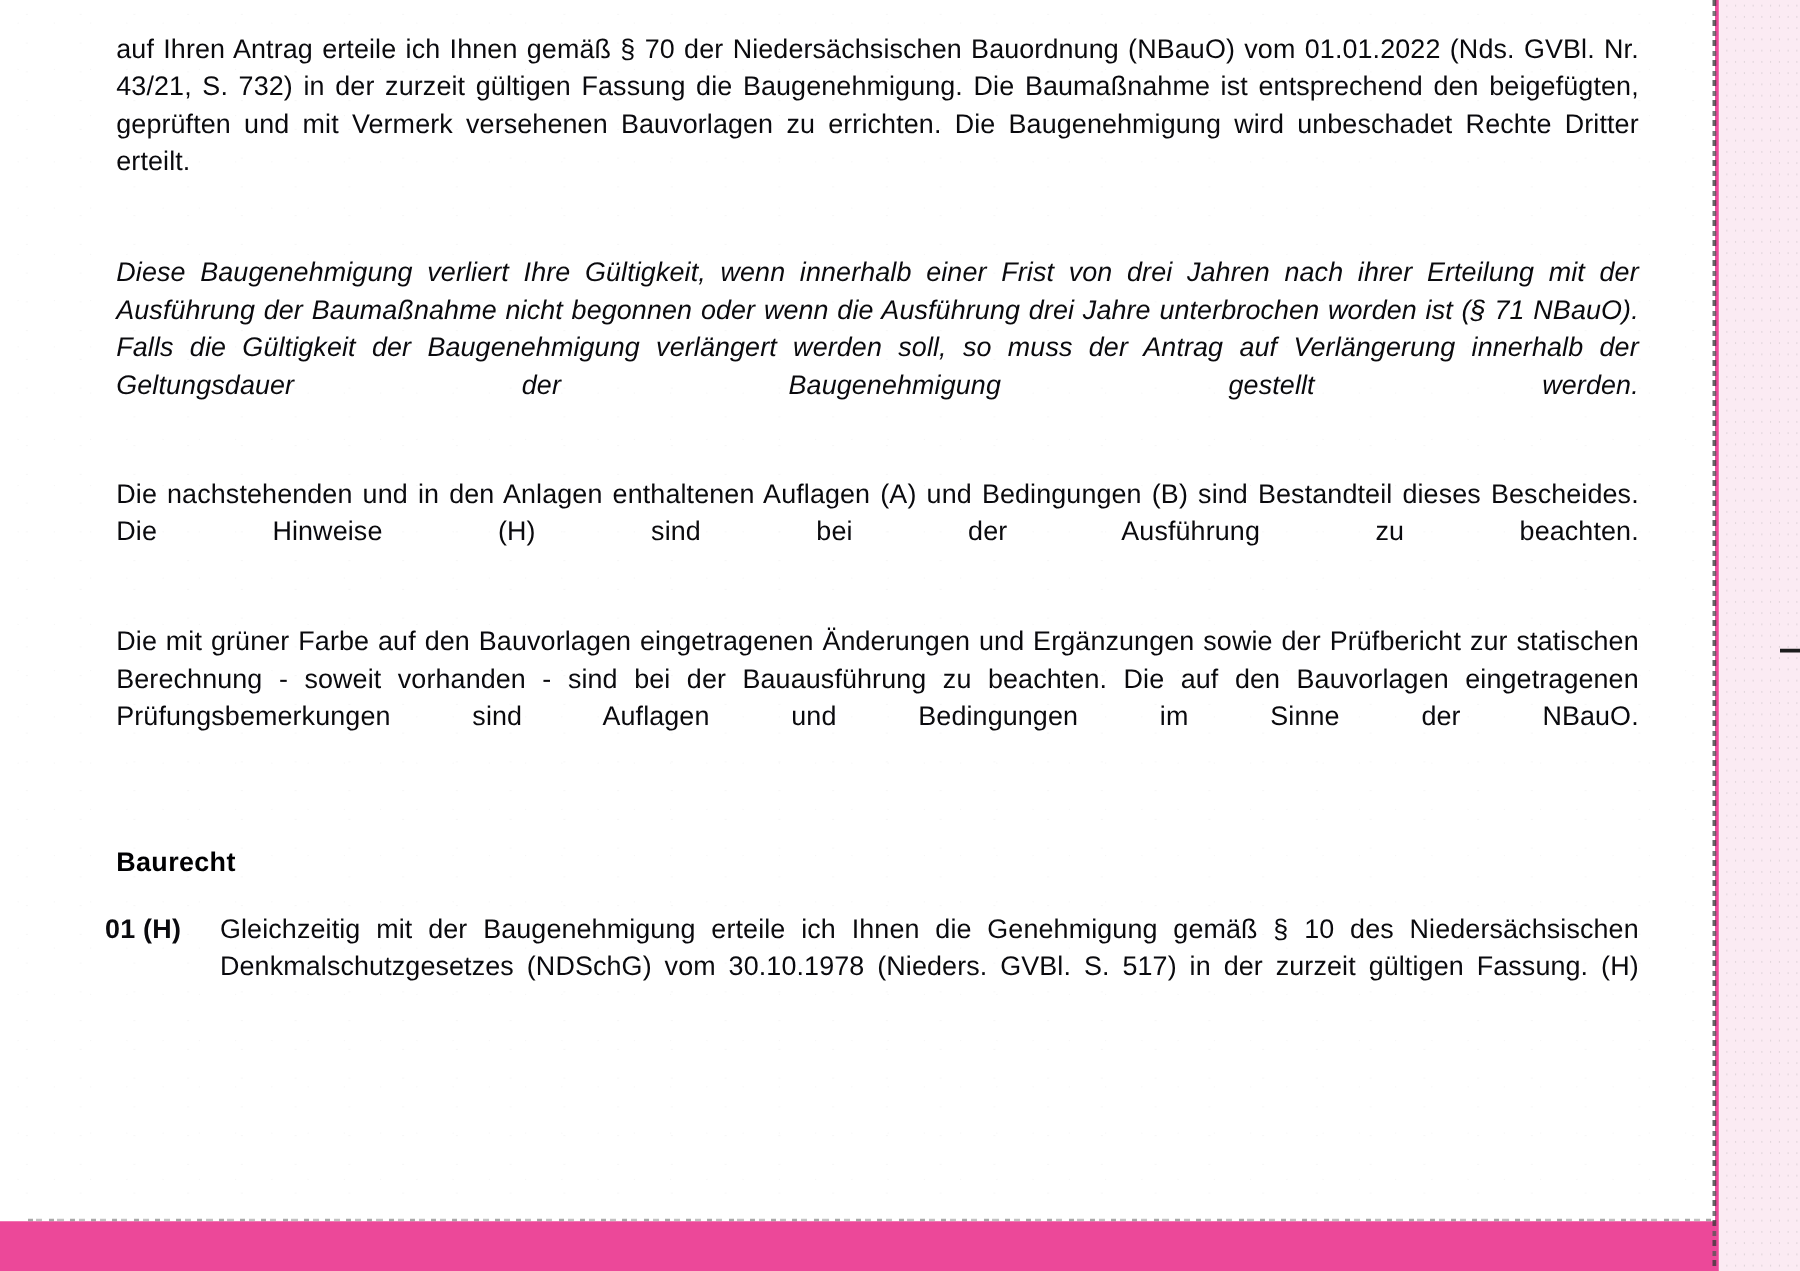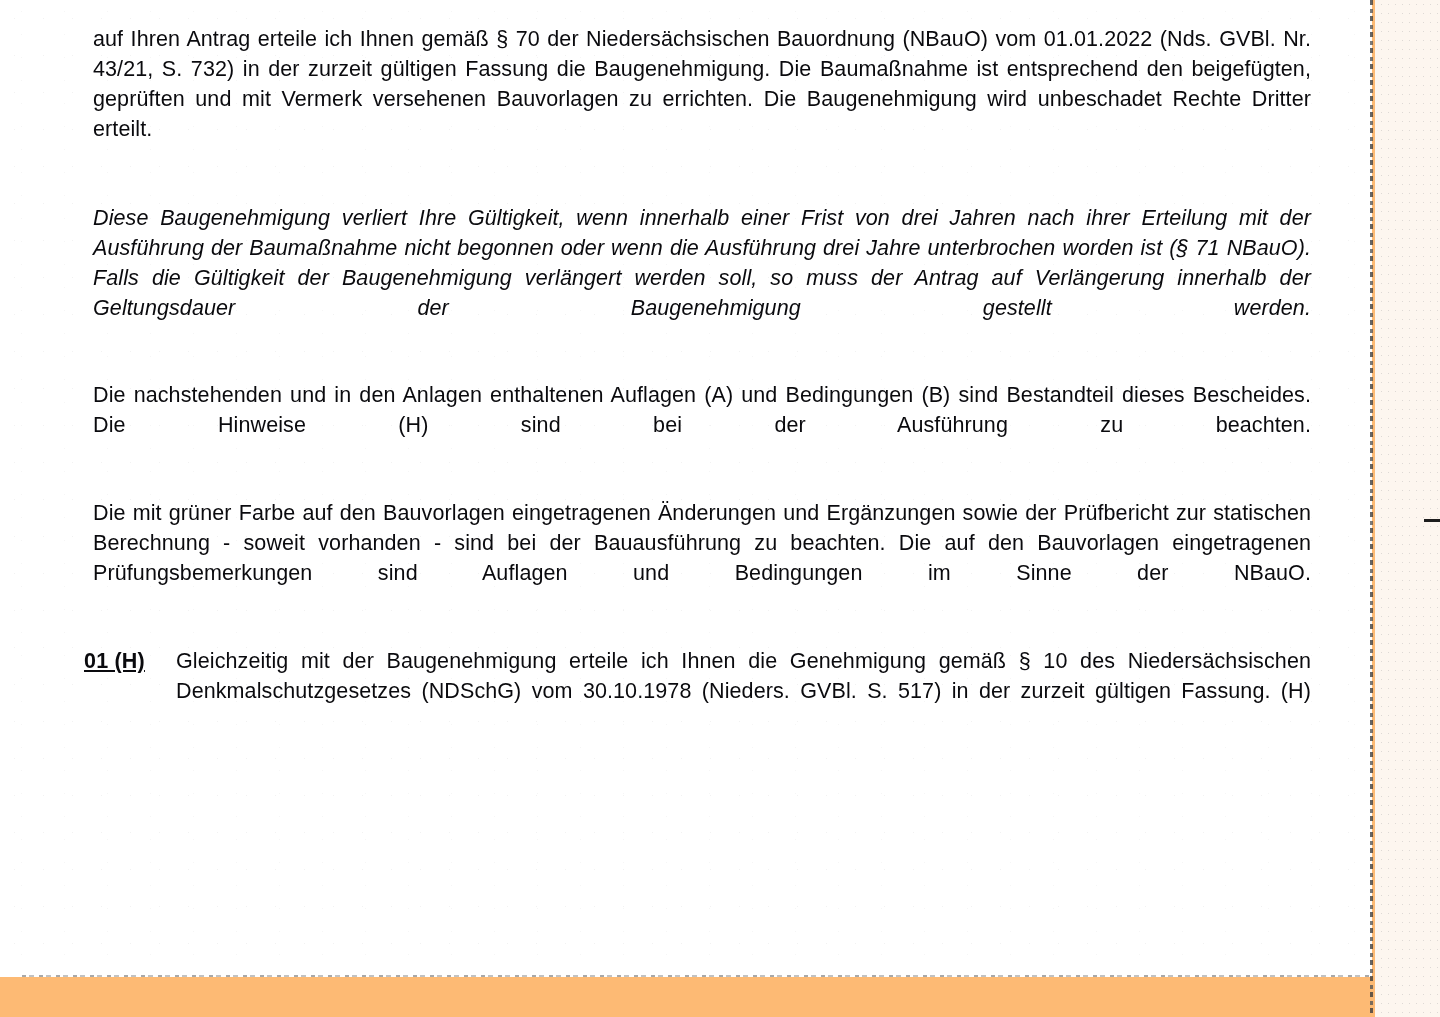--- a/index.html
+++ b/index.html
@@ -6,21 +6,21 @@
   html, body {
     margin: 0;
     padding: 0;
     background: #ffffff;
   }
 
   #page {
     position: relative;
     width: 1440px;
     height: 1017px;
-    background: #fdba74;
+    background: #ec4899;
     overflow: hidden;
     font-family: "Liberation Sans", sans-serif;
   }
 
   
 
   .scan-body {
     position: absolute;
     left: 0;
     top: 0;
@@ -159,21 +159,20 @@
     color: #17171a;
     filter: contrast(1.12) blur(.18px);
   }
 
   .numbered-item .marker {
     flex: 0 0 auto;
     width: 92px;
     font-weight: 700;
     letter-spacing: .2px;
     margin-left: -9px;
-    text-decoration: underline;
   }
 
   .numbered-item .body {
     flex: 1 1 auto;
     text-align: justify;
     text-justify: inter-word;
     letter-spacing: .1px;
   }
 
   
@@ -201,20 +200,21 @@
 
     <p class="para p1">auf Ihren Antrag erteile ich Ihnen gemäß § 70 der Niedersächsischen Bauordnung (NBauO) vom 01.01.2022 (Nds. GVBl. Nr. 43/21, S. 732) in der zurzeit gültigen Fassung die Baugenehmigung. Die Baumaßnahme ist entsprechend den beigefügten, geprüften und mit Vermerk versehenen Bauvorlagen zu errichten. Die Baugenehmigung wird unbeschadet Rechte Dritter erteilt.</p>
 
 
     <p class="para p3">Diese Baugenehmigung verliert Ihre Gültigkeit, wenn innerhalb einer Frist von drei Jahren nach ihrer Erteilung mit der Ausführung der Baumaßnahme nicht begonnen oder wenn die Ausführung drei Jahre unterbrochen worden ist (§ 71 NBauO). Falls die Gültigkeit der Baugenehmigung verlängert werden soll, so muss der Antrag auf Verlängerung innerhalb der Geltungsdauer der Baugenehmigung gestellt werden.</p>
 
     <p class="para p5">Die nachstehenden und in den Anlagen enthaltenen Auflagen (A) und Bedingungen (B) sind Bestandteil dieses Bescheides. Die Hinweise (H) sind bei der Ausführung zu beachten.</p>
 
     <p class="para p4">Die mit grüner Farbe auf den Bauvorlagen eingetragenen Änderungen und Ergänzungen sowie der Prüfbericht zur statischen Berechnung - soweit vorhanden - sind bei der Bauausführung zu beachten. Die auf den Bauvorlagen eingetragenen Prüfungsbemerkungen sind Auflagen und Bedingungen im Sinne der NBauO.</p>
 
+    <h2 class="section-heading">Baurecht</h2>
 
     <div class="numbered-item">
       <span class="marker">01 (H)</span>
       <span class="body">Gleichzeitig mit der Baugenehmigung erteile ich Ihnen die Genehmigung gemäß § 10 des Niedersächsischen Denkmalschutzgesetzes (NDSchG) vom 30.10.1978 (Nieders. GVBl. S. 517) in der zurzeit gültigen Fassung. (H)</span>
     </div>
 
   </div>
 </div>
 
 </body></html>

